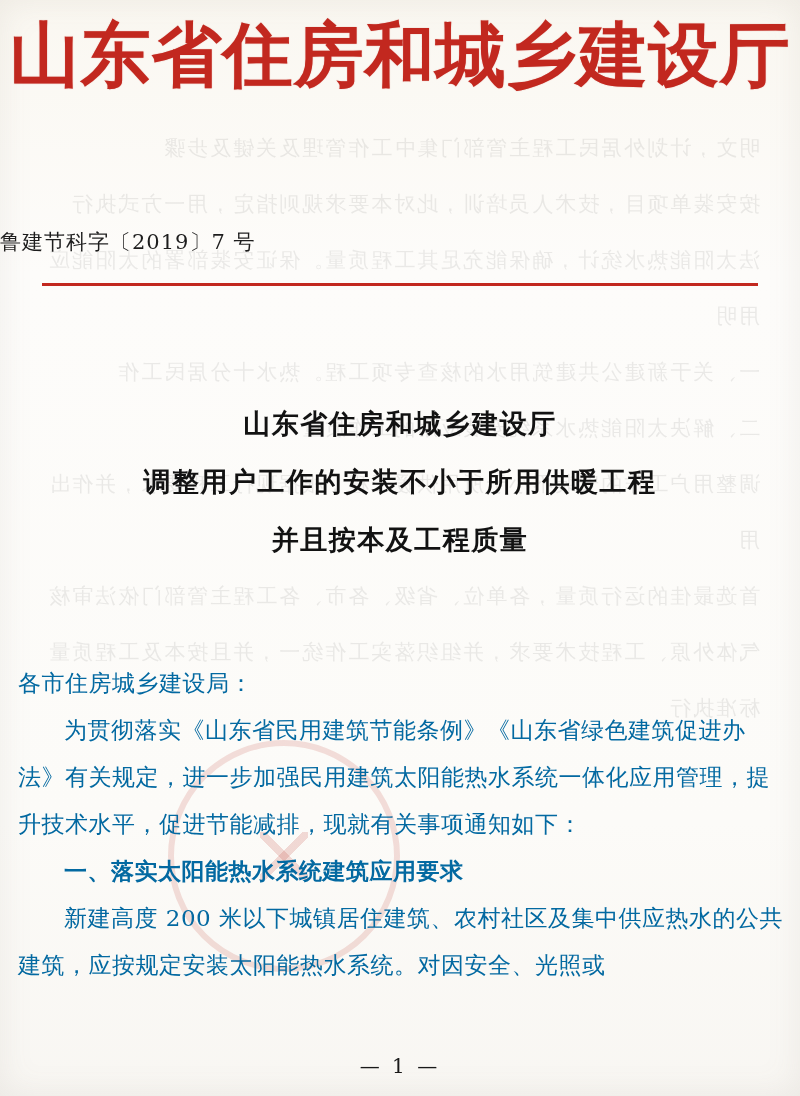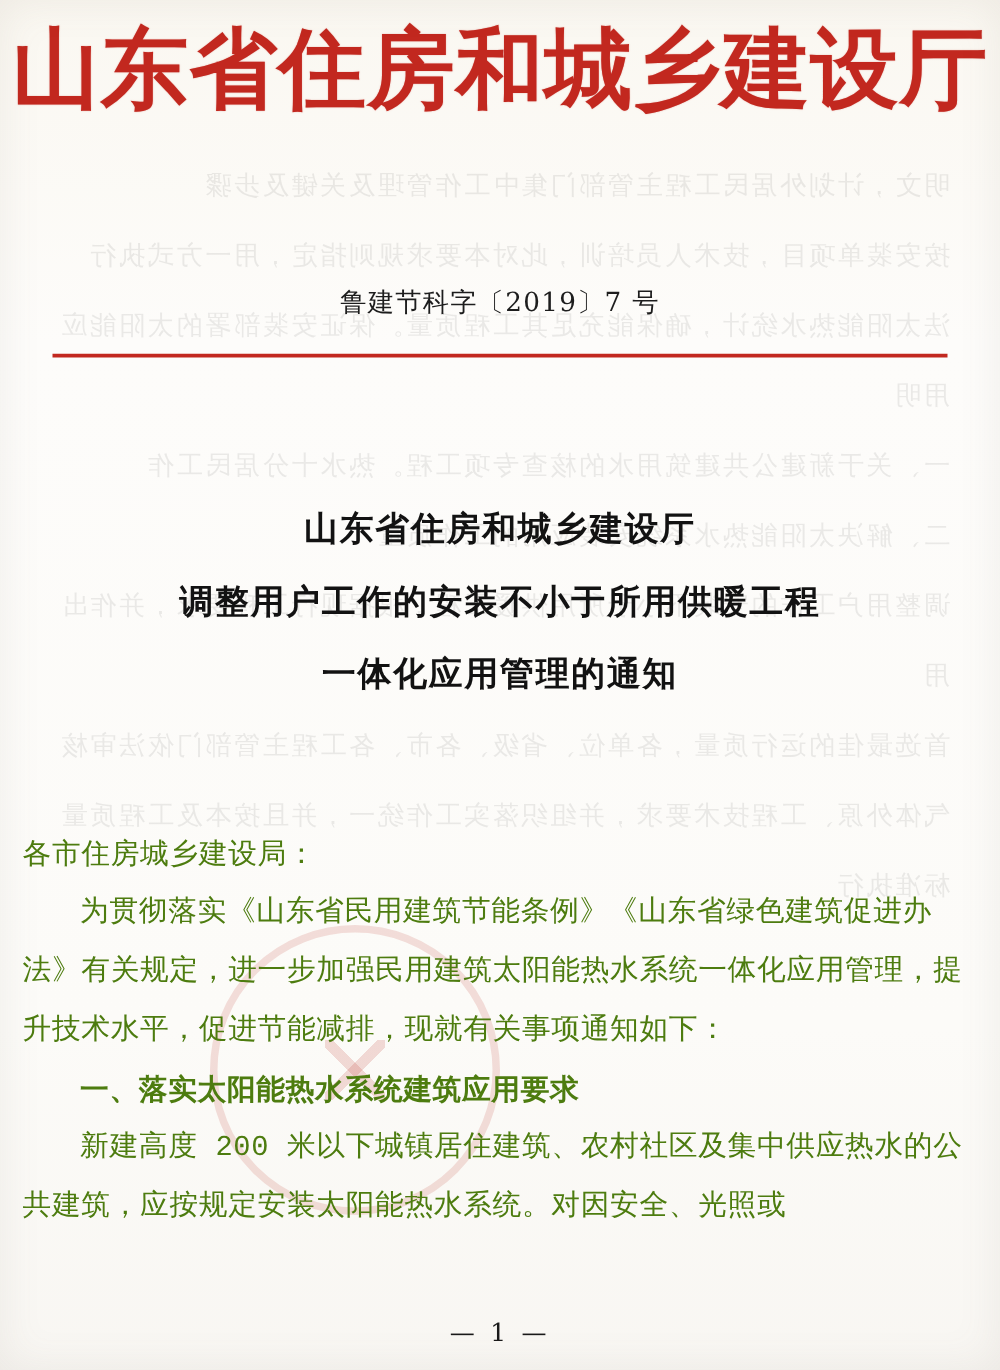--- a/index.html
+++ b/index.html
@@ -57,21 +57,20 @@
     line-height: 1.12;
     letter-spacing: 1px;
     text-shadow: 0 0 1px rgba(194,40,31,0.5);
   }
 
   .doc-number {
     position: absolute;
     top: 228px;
     left: 0;
     width: 800px;
-    text-align: center;
     font-size: 21px;
     color: #1d1d1d;
     letter-spacing: 1px;
     font-family: "DejaVu Serif", "Liberation Serif", serif;
   }
 
   .red-rule {
     position: absolute;
     top: 283px;
     left: 42px;
@@ -95,26 +94,26 @@
   }
   .title-block div { white-space: nowrap; }
 
   .body {
     position: absolute;
     top: 660px;
     left: 18px;
     width: 768px;
     font-size: 23px;
     line-height: 47px;
-    color: #4d7c0f;
+    color: #0369a1;
     letter-spacing: 0.5px;
     font-family: "DejaVu Serif", "Liberation Serif", serif;
   }
   .body p { margin: 0; }
-  .indent { text-indent: 46px; font-family: Liberation Mono, monospace; }
+  .indent { text-indent: 46px; }
   .section-heading {
     font-weight: 700;
     text-indent: 46px;
     font-family: Liberation Sans, sans-serif;
     letter-spacing: 0.5px;
   }
 
   
   .seal {
     position: absolute;
@@ -177,21 +176,21 @@
 
   <div class="masthead">山东省住房和城乡建设厅</div>
 
   <div class="doc-number">鲁建节科字〔2019〕7 号</div>
 
   <div class="red-rule"></div>
 
   <div class="title-block">
     <div>山东省住房和城乡建设厅</div>
     <div>调整用户工作的安装不小于所用供暖工程</div>
-    <div>一体化应用管理的通知</div>
+    <div>并且按本及工程质量</div>
   </div>
 
   <div class="seal"></div>
 
   <div class="body">
     <p>各市住房城乡建设局：</p>
     <p class="indent">为贯彻落实《山东省民用建筑节能条例》《山东省绿色建筑促进办法》有关规定，进一步加强民用建筑太阳能热水系统一体化应用管理，提升技术水平，促进节能减排，现就有关事项通知如下：</p>
     <p class="section-heading">一、落实太阳能热水系统建筑应用要求</p>
     <p class="indent">新建高度 200 米以下城镇居住建筑、农村社区及集中供应热水的公共建筑，应按规定安装太阳能热水系统。对因安全、光照或</p>
   </div>

